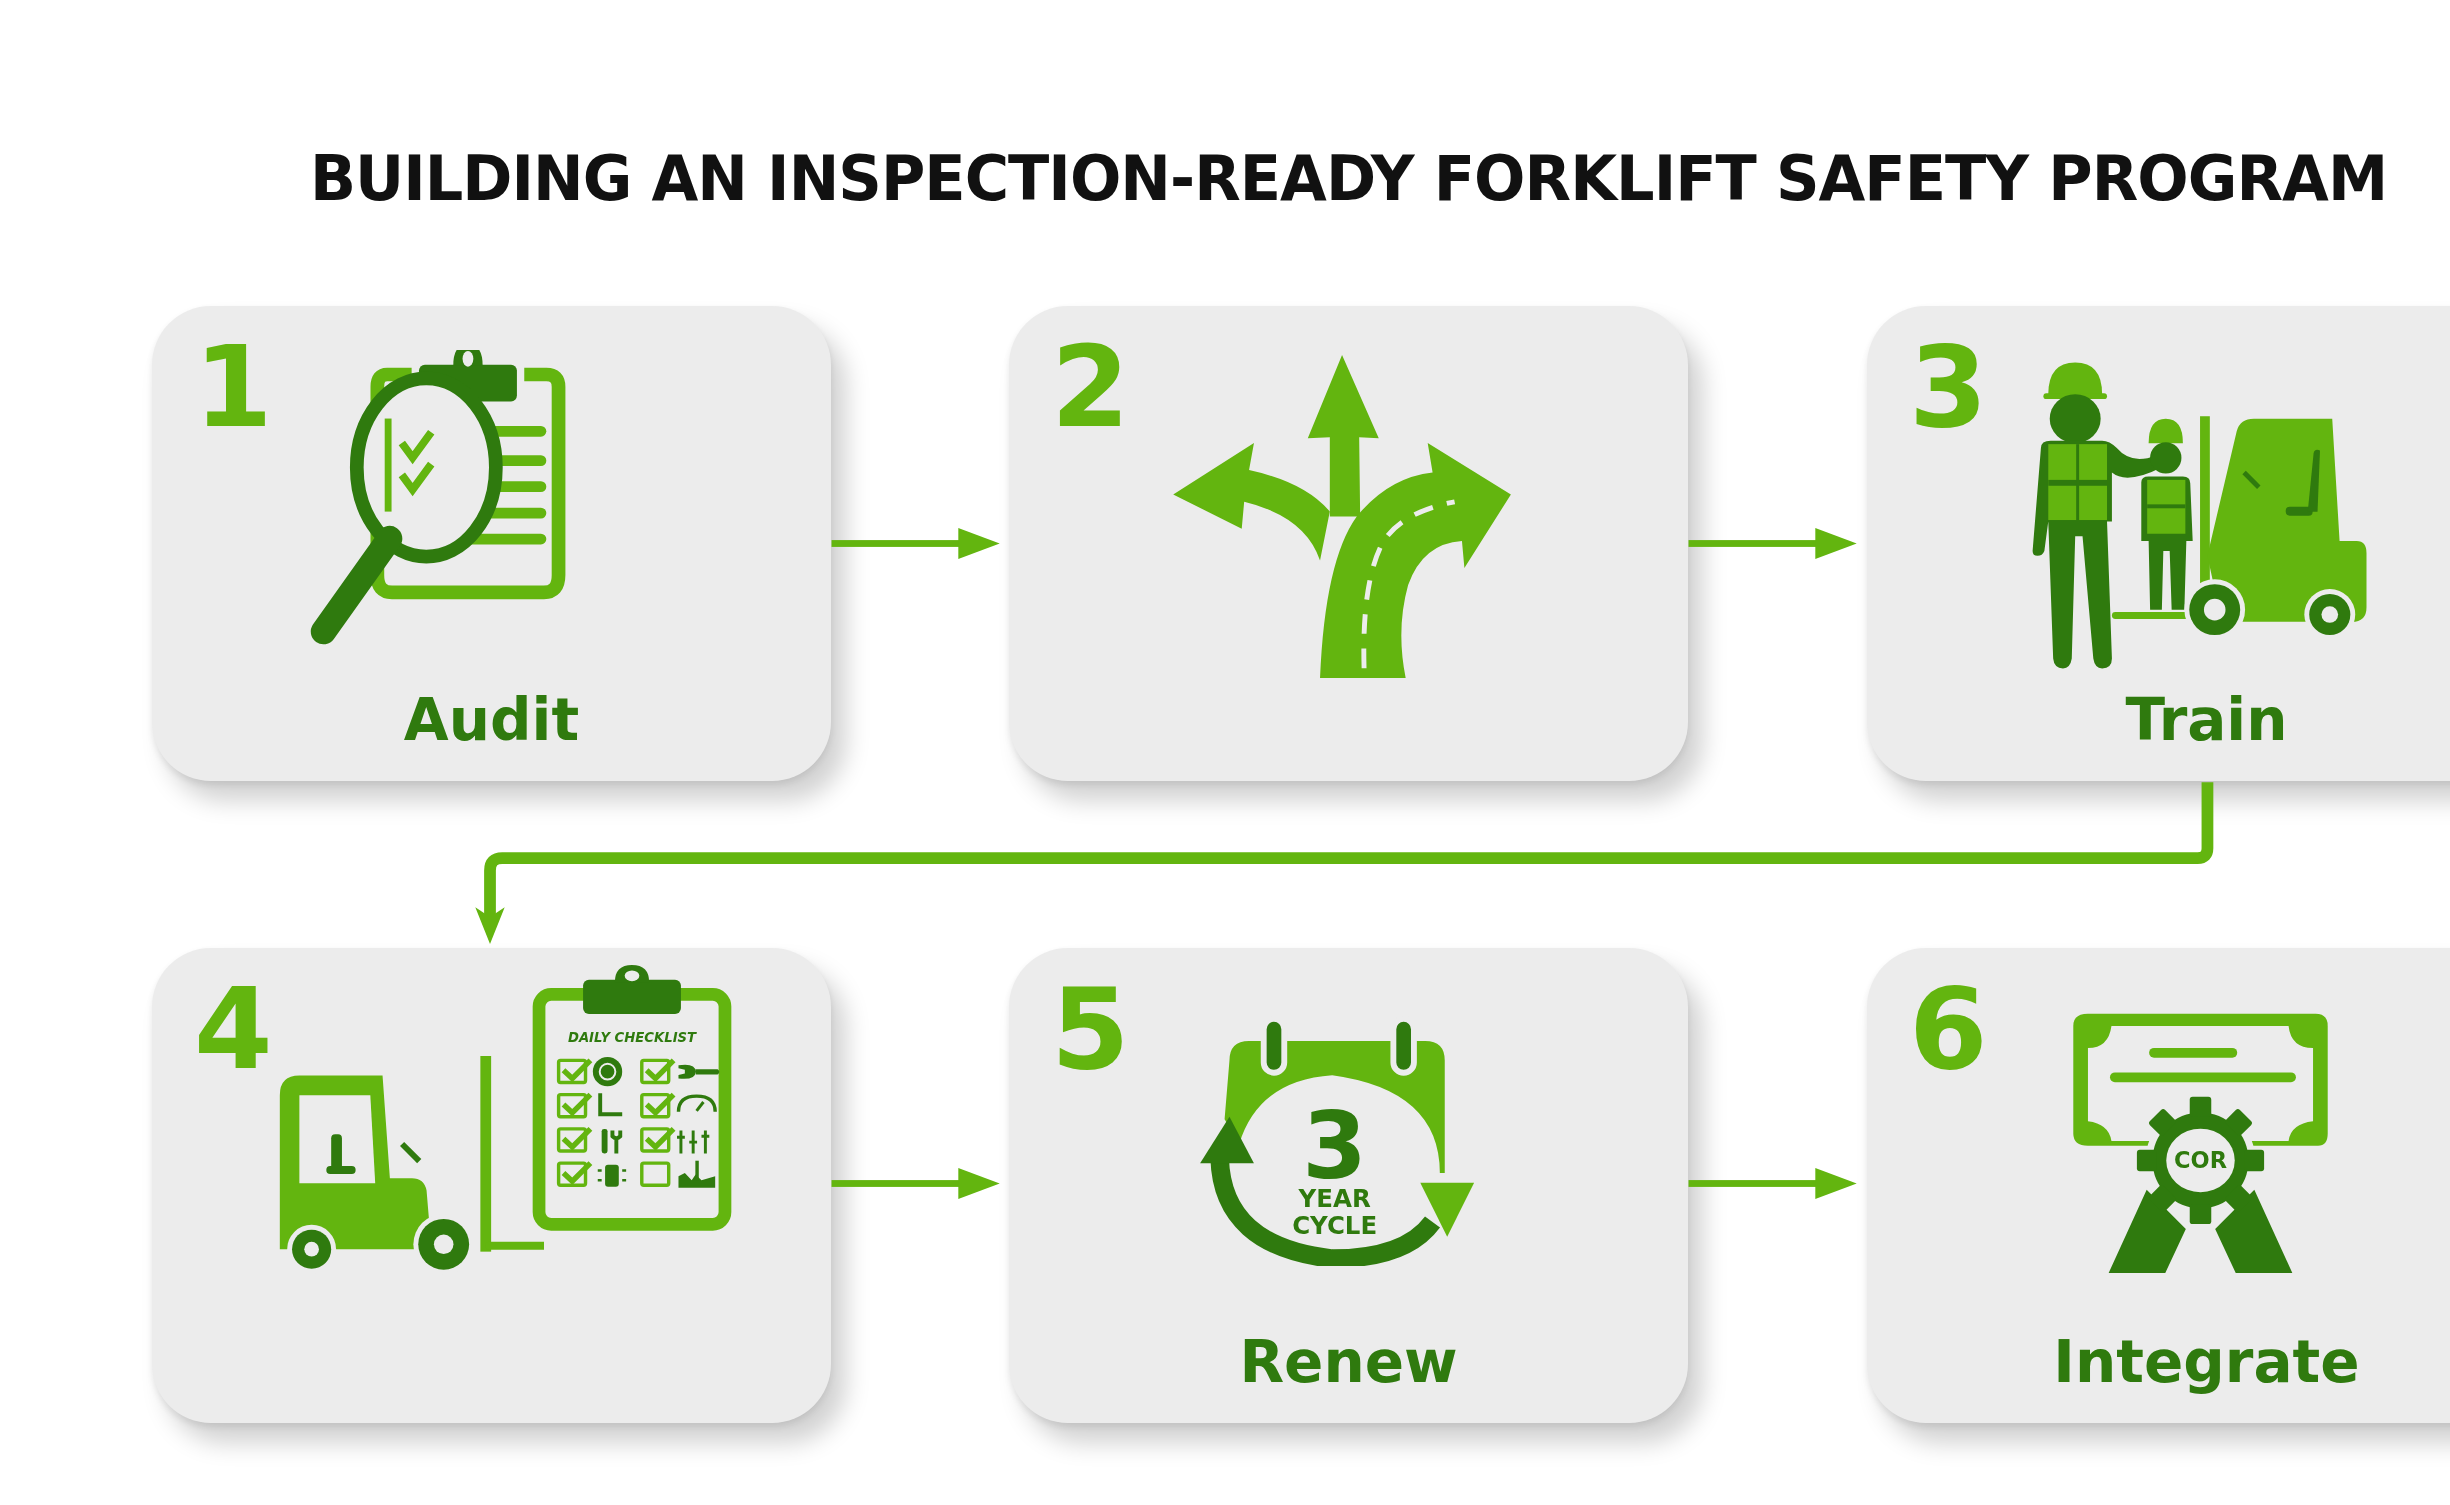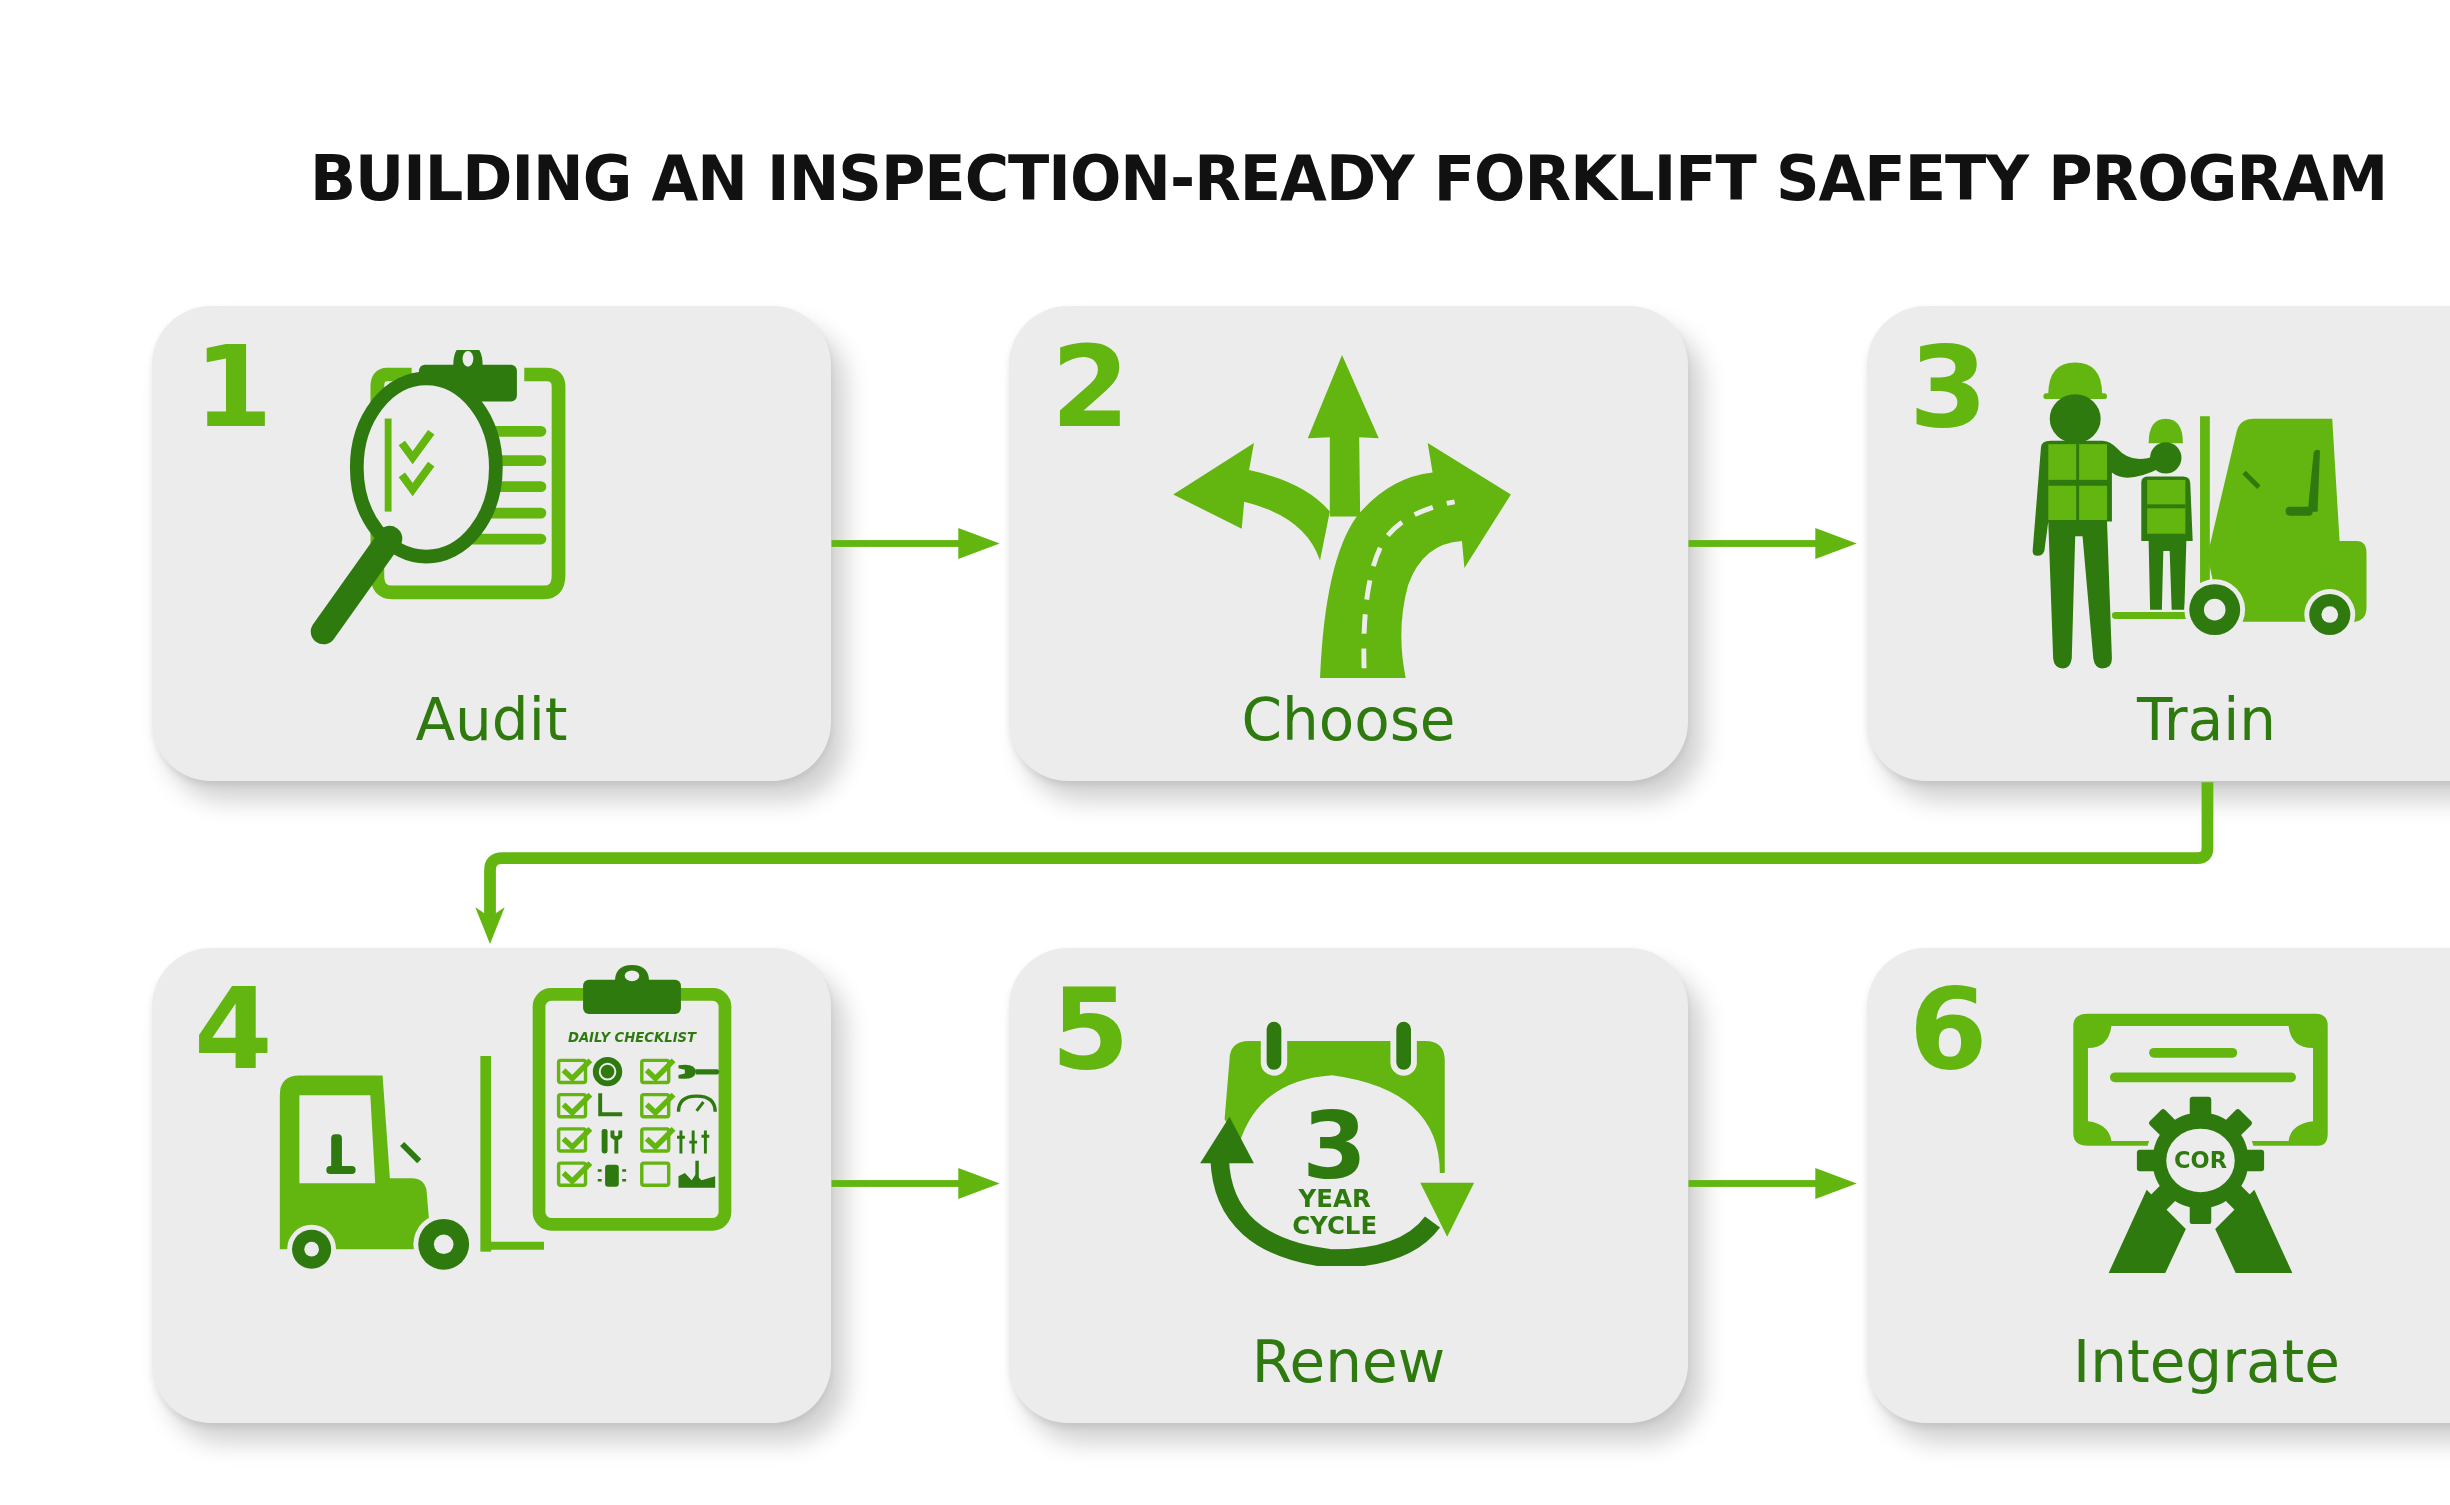--- a/index.html
+++ b/index.html
@@ -16,21 +16,21 @@
     position:absolute; width:679px; height:475px; background:#ececec;
     border-radius:59px;
     box-shadow: 14.7px 19.6px 24.5px rgba(0,0,0,0.18), 0 3.9px 6.9px rgba(0,0,0,0.08);
   }
   .num {
     position:absolute; left:42px; top:24.5px; font-family:"DejaVu Sans", sans-serif;
     font-weight:bold; font-size:113px; color:#63b50f; line-height:1;
   }
   .label {
     position:absolute; left:0; width:100%; bottom:27px; text-align:center;
-    font-family:"DejaVu Sans", sans-serif; font-weight:normal; font-size:58px;
+    font-family:"DejaVu Sans", sans-serif; font-weight:bold; font-size:58px;
     color:#2f7a0e;
   }
   .icon { position:absolute; }
   .arrow { position:absolute; }
   svg { display:block; }
 </style>
 </head>
 <body>
 
 <div class="title">BUILDING AN INSPECTION-READY FORKLIFT SAFETY PROGRAM</div>
@@ -81,21 +81,20 @@
 
         <path d="M0 285 L165 180 L155 235 Q270 260 320 320 L300 420 Q270 330 145 300 L140 355 Z"></path>
 
         <path d="M300 660 Q310 420 375 330 Q440 250 530 240 L520 180 L690 285 L595 435 L590 380 Q510 385 480 470 Q455 560 475 660 Z"></path>
       </g>
       <g stroke="#ececec" stroke-width="10" stroke-dasharray="40 30" fill="none">
         <path d="M390 640 Q385 460 430 380 Q470 320 575 300"></path>
       </g>
     </svg>
   </div>
-  <div class="label">Choose</div>
 </div>
 
 <div class="arrow" style="left:1688px; top:524px;">
   <svg width="179" height="39" viewBox="0 0 365 80">
       <rect x="0" y="33" width="270" height="14" fill="#63b50f"></rect>
       <polygon points="260,8 345,40 260,72" fill="#63b50f"></polygon>
     </svg>
 </div>
 
 <div class="card" style="left:1867px; top:306px;">

